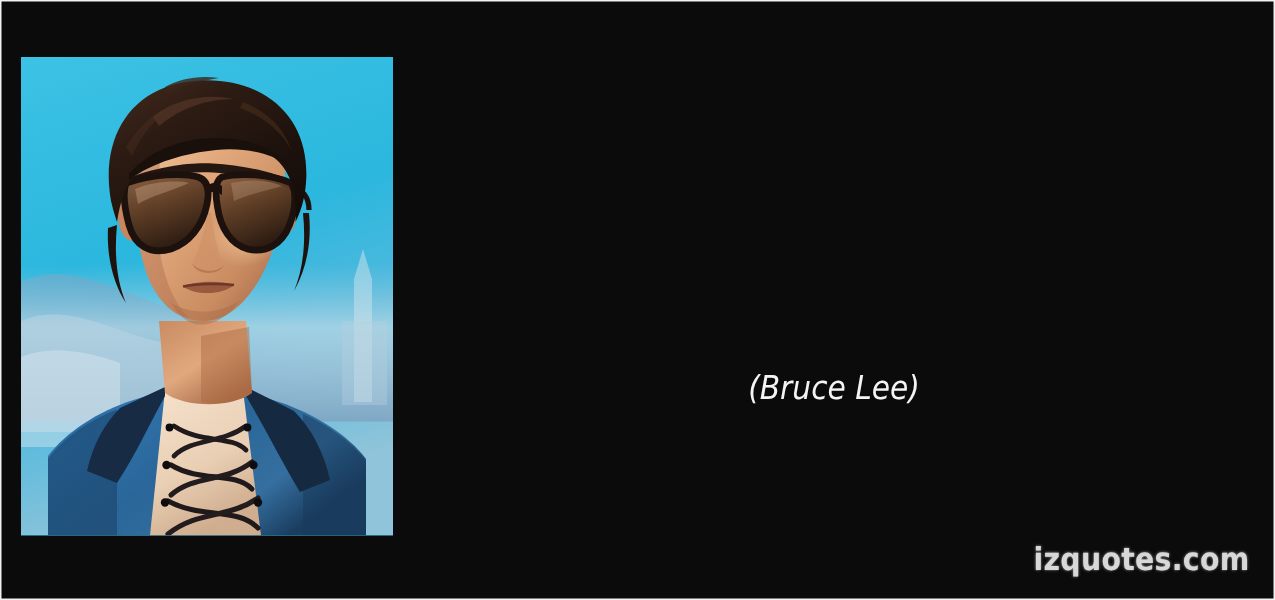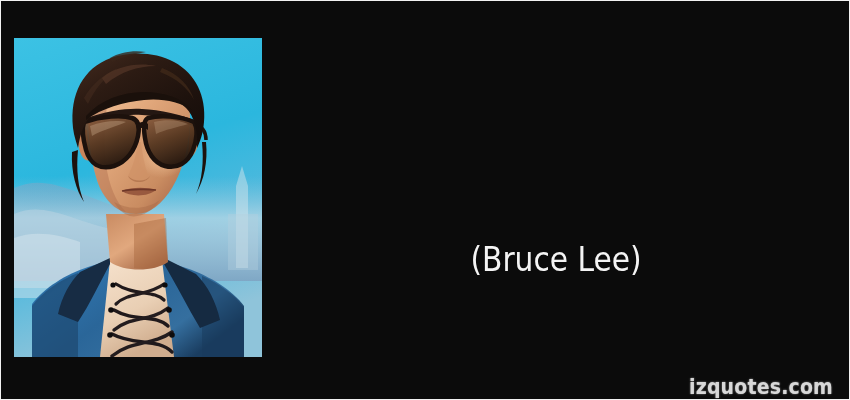--- a/index.html
+++ b/index.html
@@ -56,30 +56,31 @@
     letter-spacing: -0.1px;
     white-space: nowrap;
   }
   #quote-attribution {
     position: absolute;
     left: 272px;
     top: 243px;
     width: 566px;
     text-align: center;
     font-family: "DejaVu Sans Condensed", "Liberation Sans Narrow", "Liberation Sans", sans-serif;
-    font-size: 33px;
+    font-size: 22px;
     line-height: 32px;
     color: #f4f4f4;
+    font-style: italic;
   }
 
   
   #site-watermark {
     position: absolute;
     right: 16px;
-    bottom: 0;
+    bottom: 14px;
     font-family: "DejaVu Sans Condensed", "Liberation Sans Narrow", "Liberation Sans", sans-serif;
     font-size: 21px;
     font-weight: bold;
     letter-spacing: 0.2px;
     color: #d8d8d8;
     text-shadow:
        0 0 2px rgba(255,255,255,0.65),
        1px 1px 0 rgba(0,0,0,0.9),
       -1px -1px 0 rgba(0,0,0,0.55);
   }

